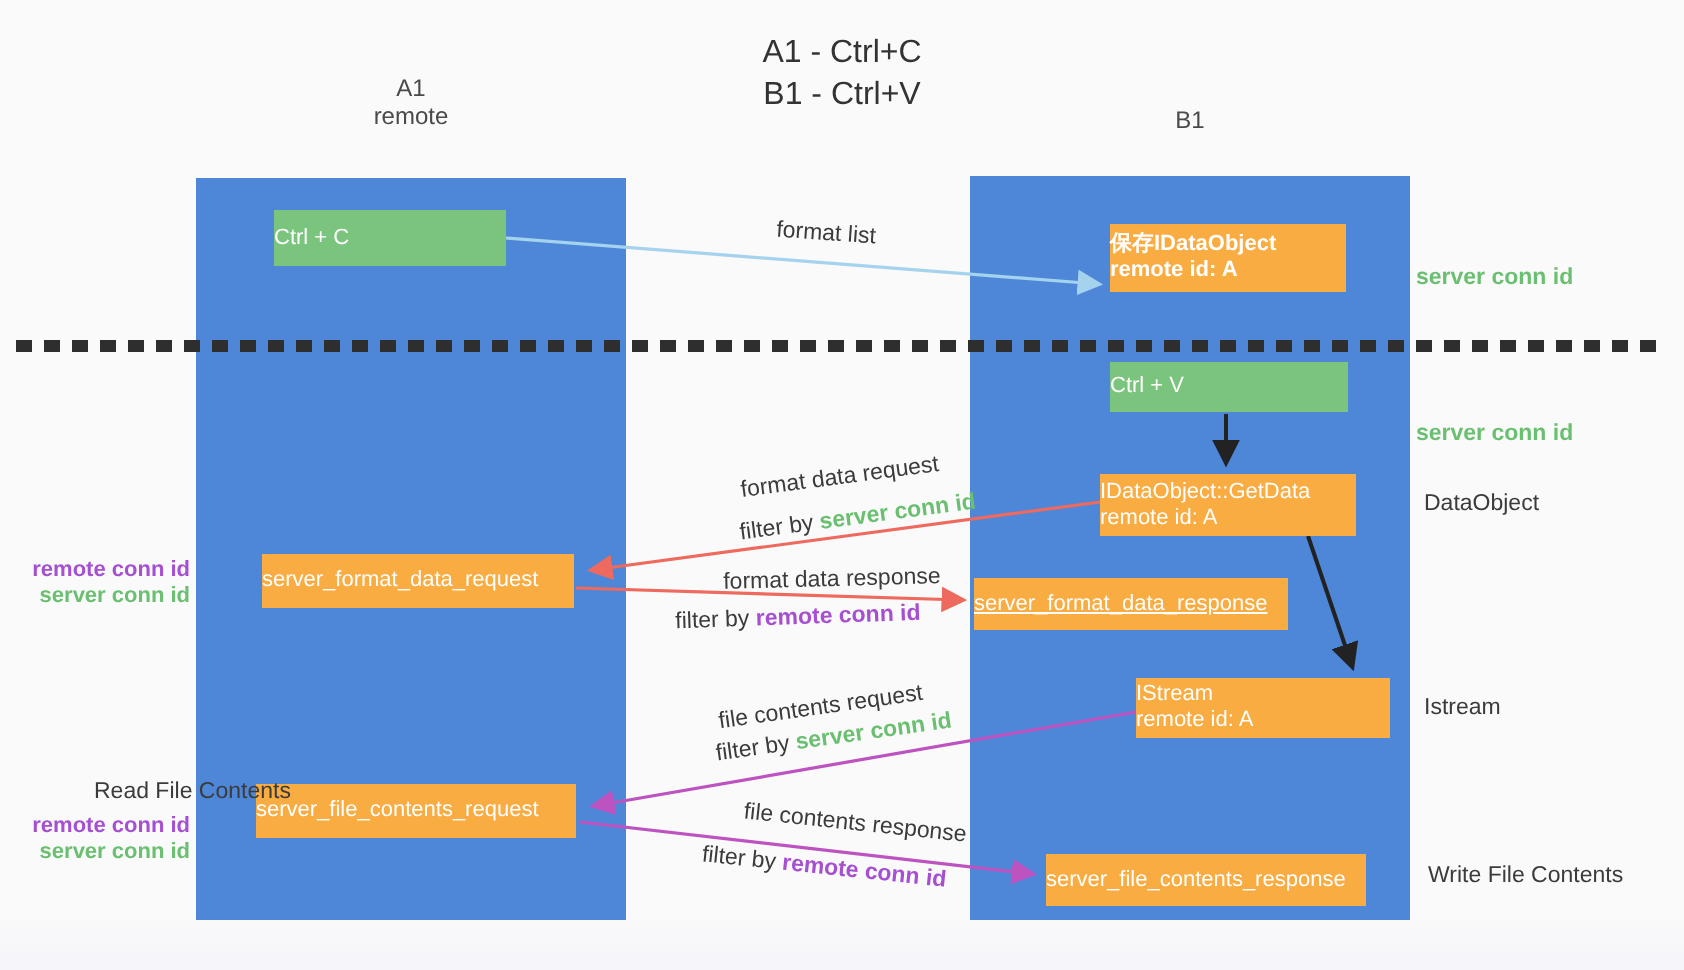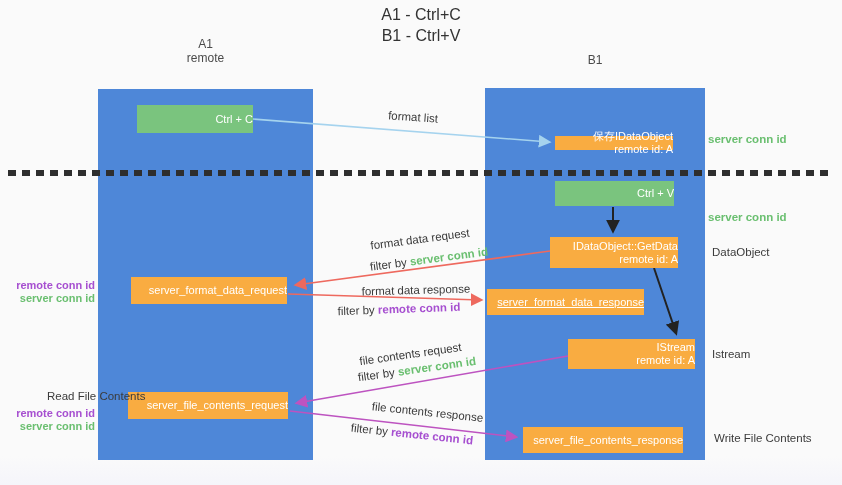--- a/index.html
+++ b/index.html
@@ -2,27 +2,27 @@
 <html><head>
 <meta charset="utf-8">
 <style>
   html,body{margin:0;padding:0;background:#fafafa;}
   .stage{
     position:relative;width:842px;height:485px;overflow:hidden;
     background:linear-gradient(#fafafa 0 94%, #f5f5fa 100%);
     font-family:"Liberation Sans", sans-serif;
     color:#3a3a3a;
   }
-  .title{position:absolute;top:4px;left:0;width:100%;text-align:center;
+  .title{position:absolute;top:16px;left:0;width:100%;text-align:center;
     font-size:16px;line-height:21px;color:#333;}
   .col-header{position:absolute;text-align:center;font-size:12px;line-height:14px;color:#4a4a4a;}
   .column{position:absolute;background:#4e87d8;}
   .dashline{position:absolute;left:8px;top:170px;width:824px;height:6px;
     background:repeating-linear-gradient(90deg,#2e2e2e 0 8px,transparent 8px 14px);}
-  .node{position:absolute;display:flex;flex-direction:column;align-items:flex-end;justify-content:center;
+  .node{position:absolute;display:flex;flex-direction:column;align-items:flex-start;justify-content:center;
     color:#fff;font-size:11px;line-height:13px;text-align:center;z-index:4;}
   .green{background:#7ac47e;}
   .orange{background:#f9ac41;}
   .edge-label{position:absolute;font-size:11.5px;line-height:13px;text-align:center;color:#3b3b3b;z-index:5;white-space:nowrap;}
   .side-label{position:absolute;font-size:11.5px;color:#3b3b3b;z-index:5;white-space:nowrap;}
   .green-text{color:#6abf70;font-weight:bold;}
   .purple-text{color:#a64fd0;font-weight:bold;}
   .pair{position:absolute;text-align:right;font-size:11px;line-height:13px;font-weight:bold;z-index:5;}
   svg.arrows{position:absolute;left:0;top:0;z-index:3;}
 </style>
@@ -70,21 +70,21 @@
     <line x1="550" y1="251" x2="296" y2="285" stroke="#ee695e" stroke-width="1.6" marker-end="url(#ah-red)"></line>
     <line x1="288" y1="294" x2="481" y2="300" stroke="#ee695e" stroke-width="1.6" marker-end="url(#ah-red)"></line>
     <line x1="568" y1="356" x2="297" y2="403" stroke="#bd53c0" stroke-width="1.6" marker-end="url(#ah-magenta)"></line>
     <line x1="290" y1="411" x2="516" y2="437" stroke="#bd53c0" stroke-width="1.6" marker-end="url(#ah-magenta)"></line>
   </svg>
 
   <div class="node green" style="left:137px;top:105px;width:116px;height:28px;">
     <div>Ctrl + C</div>
   </div>
 
-  <div class="node orange" style="left:555px;top:136px;width:118px;height:14px;">
+  <div class="node orange" style="left:555px;top:112px;width:118px;height:34px;font-weight:bold;">
     <div>保存IDataObject</div>
     <div>remote id: A</div>
   </div>
 
   <div class="node green" style="left:555px;top:181px;width:119px;height:25px;">
     <div>Ctrl + V</div>
   </div>
 
   <div class="node orange" style="left:550px;top:237px;width:128px;height:31px;">
     <div>IDataObject::GetData</div>

